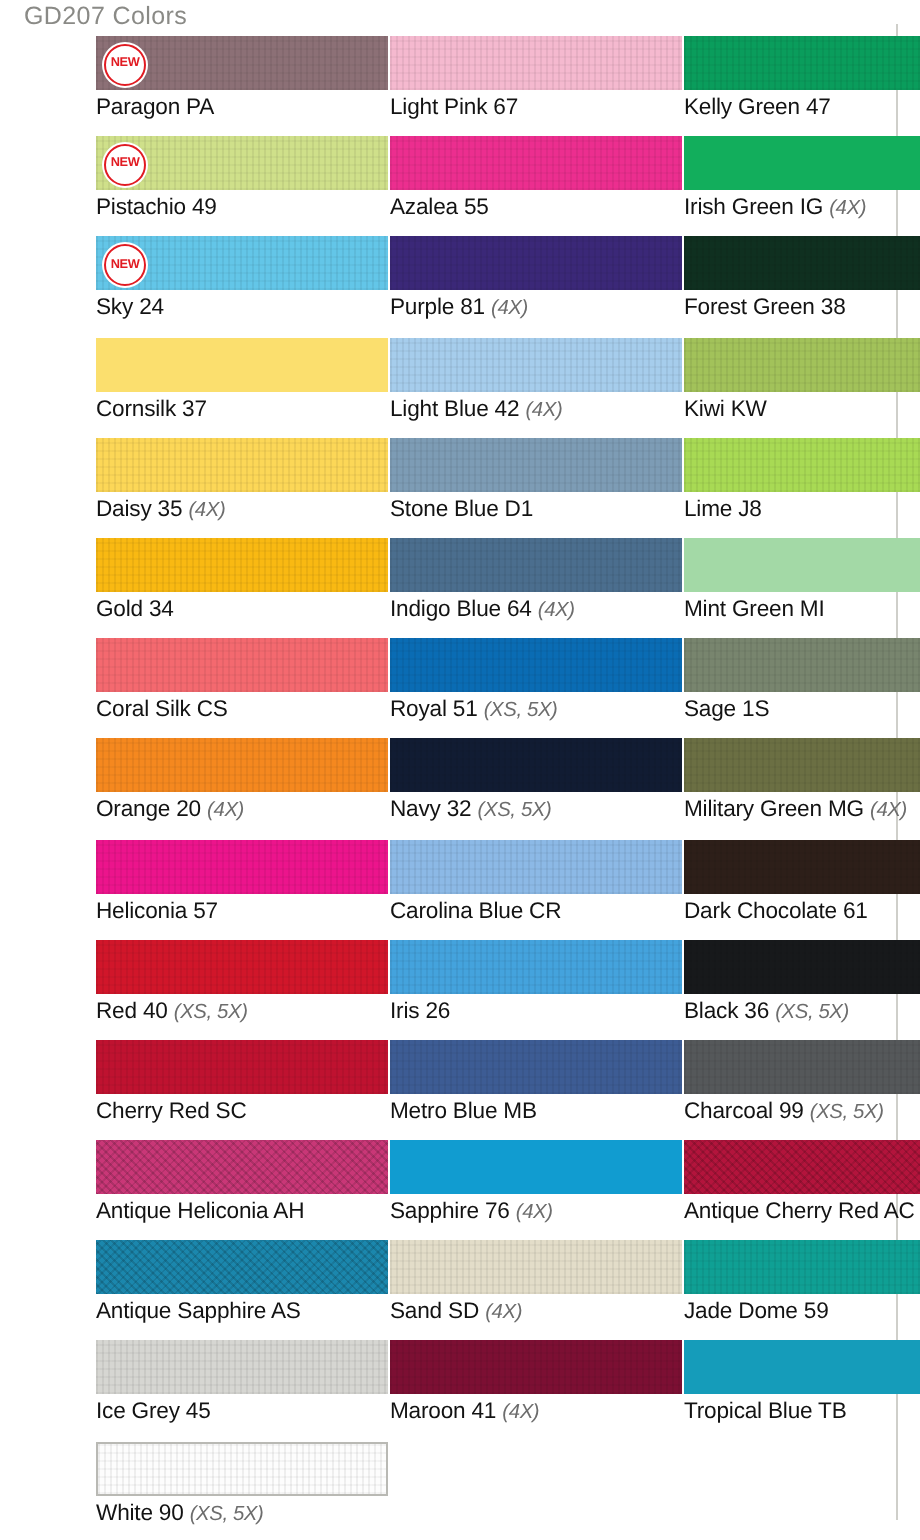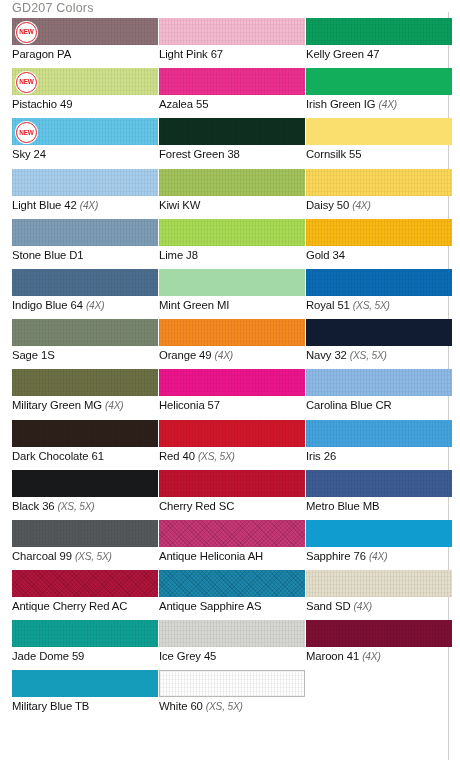--- a/index.html
+++ b/index.html
@@ -38,20 +38,21 @@
     display:grid;
     grid-template-columns:repeat(3,146px);
     column-gap:1px;
     grid-auto-rows:50.2px;
   }
   .cell{
     position:relative;
     width:145px;
     height:50.2px;
     box-sizing:border-box;
+    margin-left:36px;
   }
   .swatch{
     position:relative;
     width:146px;
     height:27px;
     box-sizing:border-box;
     overflow:hidden;
     background-repeat:repeat;
   }
   
@@ -166,38 +167,42 @@
       </div>
       <div class="cell">
         <div class="swatch tex-knit" style="background: rgb(99, 198, 232);">
           <div class="new-badge">
             <span>NEW</span>
           </div>
         </div>
         <div class="label"><span>Sky 24</span></div>
       </div>
       <div class="cell">
+        <div class="swatch tex-knit" style="background: rgb(59, 40, 120);"></div>
+        <div class="label"><span>Purple 81</span> <span class="note"> (4X)</span></div>
+      </div>
+      <div class="cell">
         <div class="swatch tex-knit" style="background: rgb(15, 48, 32);"></div>
         <div class="label"><span>Forest Green 38</span></div>
       </div>
       <div class="cell">
         <div class="swatch tex-smooth" style="background: rgb(251, 223, 110);"></div>
-        <div class="label"><span>Cornsilk 55</span></div>
+        <div class="label"><span>Cornsilk 37</span></div>
       </div>
       <div class="cell">
         <div class="swatch tex-knit" style="background: rgb(166, 205, 236);"></div>
         <div class="label"><span>Light Blue 42</span> <span class="note"> (4X)</span></div>
       </div>
       <div class="cell">
         <div class="swatch tex-knit" style="background: rgb(162, 194, 90);"></div>
         <div class="label"><span>Kiwi KW</span></div>
       </div>
       <div class="cell">
         <div class="swatch tex-knit" style="background: rgb(252, 215, 87);"></div>
-        <div class="label"><span>Daisy 50</span> <span class="note"> (4X)</span></div>
+        <div class="label"><span>Daisy 35</span> <span class="note"> (4X)</span></div>
       </div>
       <div class="cell">
         <div class="swatch tex-knit" style="background: rgb(125, 156, 181);"></div>
         <div class="label"><span>Stone Blue D1</span></div>
       </div>
       <div class="cell">
         <div class="swatch tex-knit" style="background: rgb(168, 218, 84);"></div>
         <div class="label"><span>Lime J8</span></div>
       </div>
       <div class="cell">
@@ -206,30 +211,34 @@
       </div>
       <div class="cell">
         <div class="swatch tex-knit" style="background: rgb(75, 110, 142);"></div>
         <div class="label"><span>Indigo Blue 64</span> <span class="note"> (4X)</span></div>
       </div>
       <div class="cell">
         <div class="swatch tex-smooth" style="background: rgb(163, 217, 166);"></div>
         <div class="label"><span>Mint Green MI</span></div>
       </div>
       <div class="cell">
+        <div class="swatch tex-knit" style="background: rgb(244, 105, 111);"></div>
+        <div class="label"><span>Coral Silk CS</span></div>
+      </div>
+      <div class="cell">
         <div class="swatch tex-knit" style="background: rgb(10, 108, 180);"></div>
         <div class="label"><span>Royal 51</span> <span class="note"> (XS, 5X)</span></div>
       </div>
       <div class="cell">
         <div class="swatch tex-knit" style="background: rgb(120, 133, 110);"></div>
         <div class="label"><span>Sage 1S</span></div>
       </div>
       <div class="cell">
         <div class="swatch tex-knit" style="background: rgb(245, 136, 31);"></div>
-        <div class="label"><span>Orange 49</span> <span class="note"> (4X)</span></div>
+        <div class="label"><span>Orange 20</span> <span class="note"> (4X)</span></div>
       </div>
       <div class="cell">
         <div class="swatch tex-knit" style="background: rgb(17, 28, 51);"></div>
         <div class="label"><span>Navy 32</span> <span class="note"> (XS, 5X)</span></div>
       </div>
       <div class="cell">
         <div class="swatch tex-knit" style="background: rgb(107, 111, 67);"></div>
         <div class="label"><span>Military Green MG</span> <span class="note"> (4X)</span></div>
       </div>
       <div class="cell">
@@ -295,21 +304,21 @@
       <div class="cell">
         <div class="swatch tex-knit" style="background: rgb(214, 214, 210);"></div>
         <div class="label"><span>Ice Grey 45</span></div>
       </div>
       <div class="cell">
         <div class="swatch tex-knit" style="background: rgb(124, 15, 51);"></div>
         <div class="label"><span>Maroon 41</span> <span class="note"> (4X)</span></div>
       </div>
       <div class="cell">
         <div class="swatch tex-smooth" style="background: rgb(21, 156, 186);"></div>
-        <div class="label"><span>Military Blue TB</span></div>
+        <div class="label"><span>Tropical Blue TB</span></div>
       </div>
       <div class="cell">
         <div class="swatch tex-knit bordered" style="background: rgb(253, 253, 253);"></div>
-        <div class="label"><span>White 60</span> <span class="note"> (XS, 5X)</span></div>
+        <div class="label"><span>White 90</span> <span class="note"> (XS, 5X)</span></div>
       </div>
     </div>
 
 </div>
 
 </body></html>

